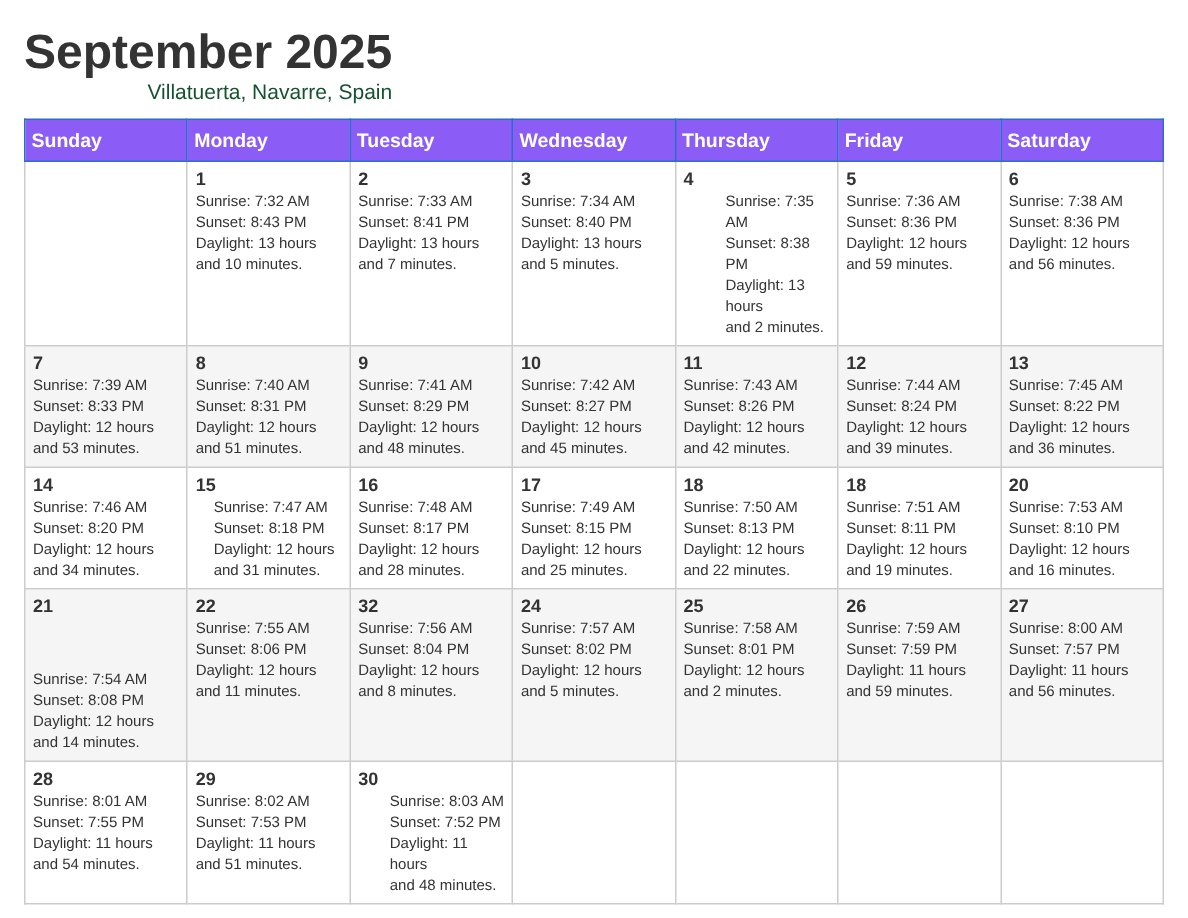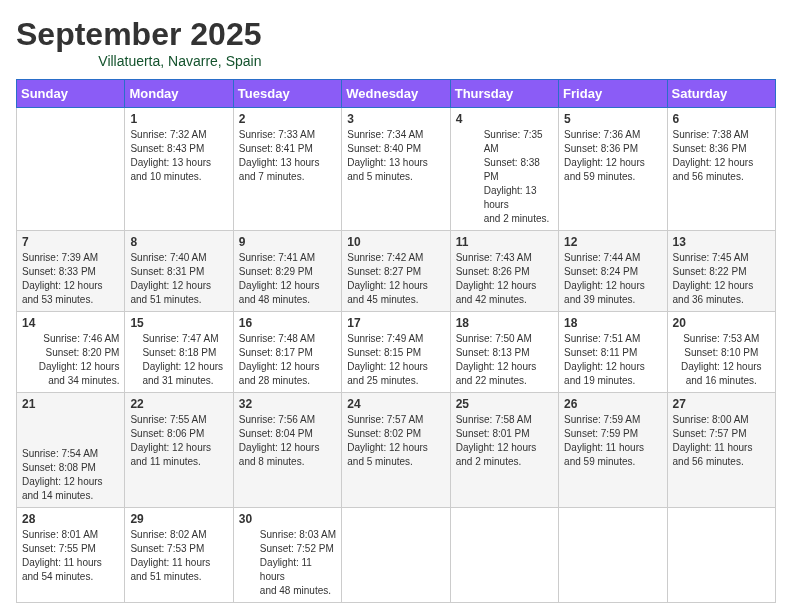--- a/index.html
+++ b/index.html
@@ -205,21 +205,21 @@
           <span class="day-num">13</span>
           <div class="day-info" style="white-space: pre-line;">Sunrise: 7:45 AM
 Sunset: 8:22 PM
 Daylight: 12 hours
 and 36 minutes.</div>
         </td>
       </tr>
       <tr>
         <td>
           <span class="day-num">14</span>
-          <div class="day-info" style="white-space: pre-line; text-align: right;">Sunrise: 7:46 AM
+          <div class="day-info" style="white-space: pre-line;">Sunrise: 7:46 AM
 Sunset: 8:20 PM
 Daylight: 12 hours
 and 34 minutes.</div>
         </td>
         <td>
           <span class="day-num">15</span>
           <div class="day-info" style="white-space: pre-line; margin-left: 12px;">Sunrise: 7:47 AM
 Sunset: 8:18 PM
 Daylight: 12 hours
 and 31 minutes.</div>
@@ -247,21 +247,21 @@
         </td>
         <td>
           <span class="day-num">18</span>
           <div class="day-info" style="white-space: pre-line;">Sunrise: 7:51 AM
 Sunset: 8:11 PM
 Daylight: 12 hours
 and 19 minutes.</div>
         </td>
         <td>
           <span class="day-num">20</span>
-          <div class="day-info" style="white-space: pre-line; text-align: center;">Sunrise: 7:53 AM
+          <div class="day-info" style="white-space: pre-line;">Sunrise: 7:53 AM
 Sunset: 8:10 PM
 Daylight: 12 hours
 and 16 minutes.</div>
         </td>
       </tr>
       <tr>
         <td>
           <span class="day-num">21</span>
           <div class="day-info" style="white-space: pre-line; margin-top: 36px;">Sunrise: 7:54 AM
 Sunset: 8:08 PM

